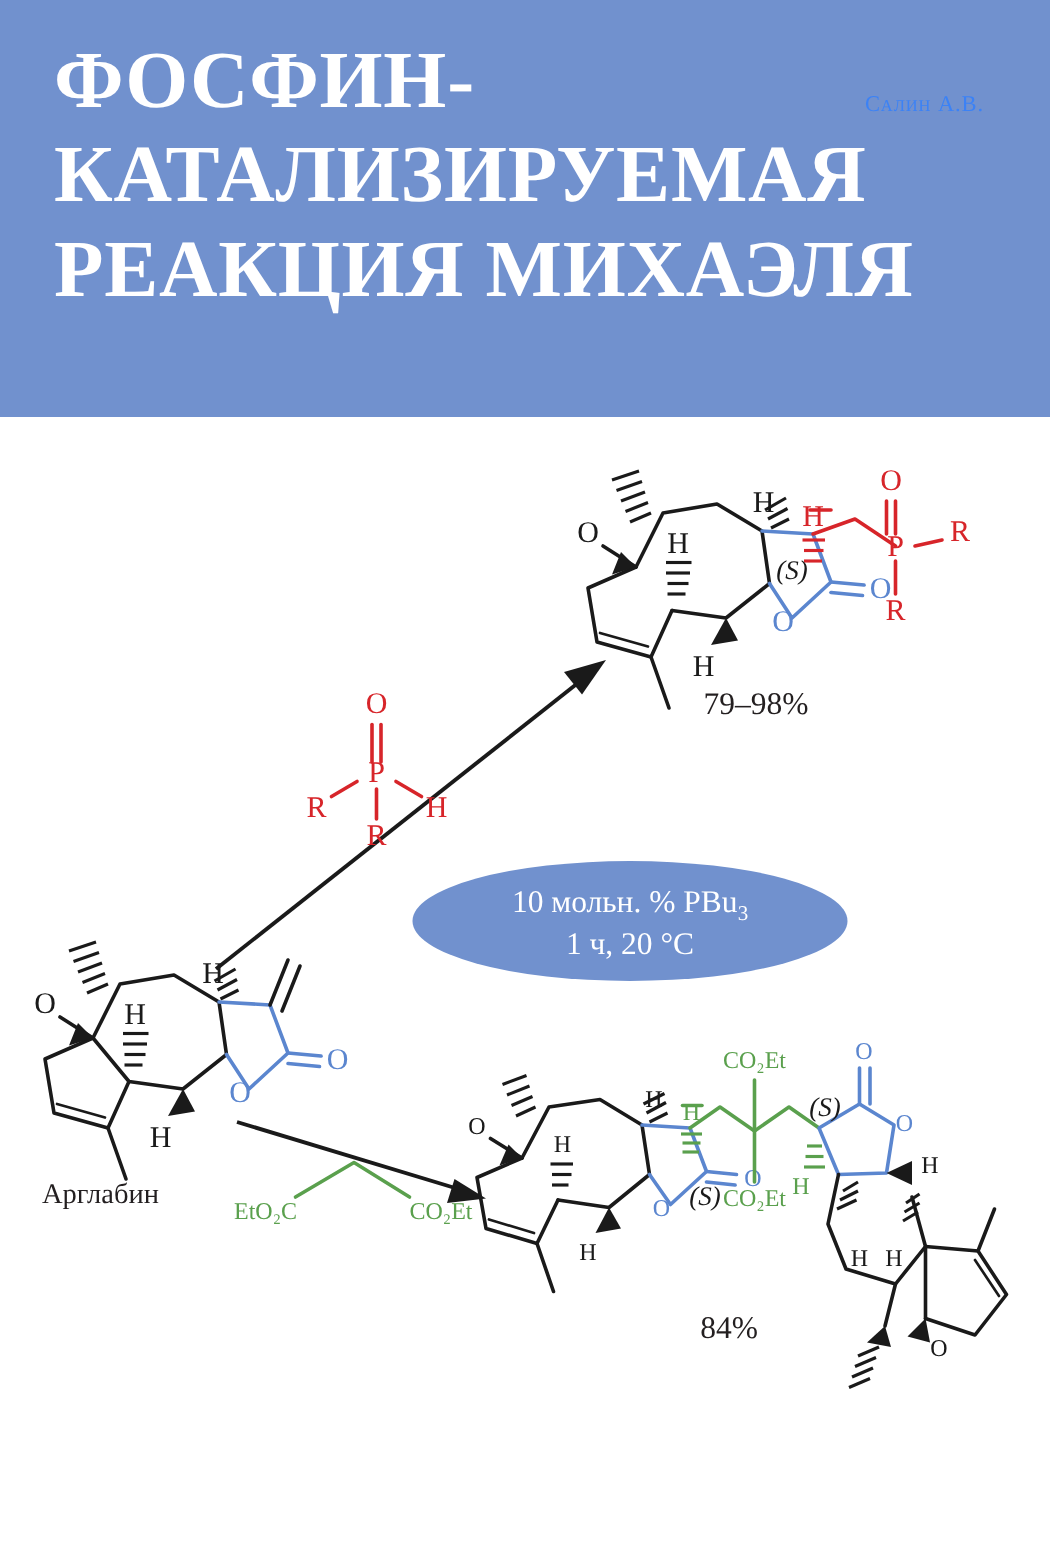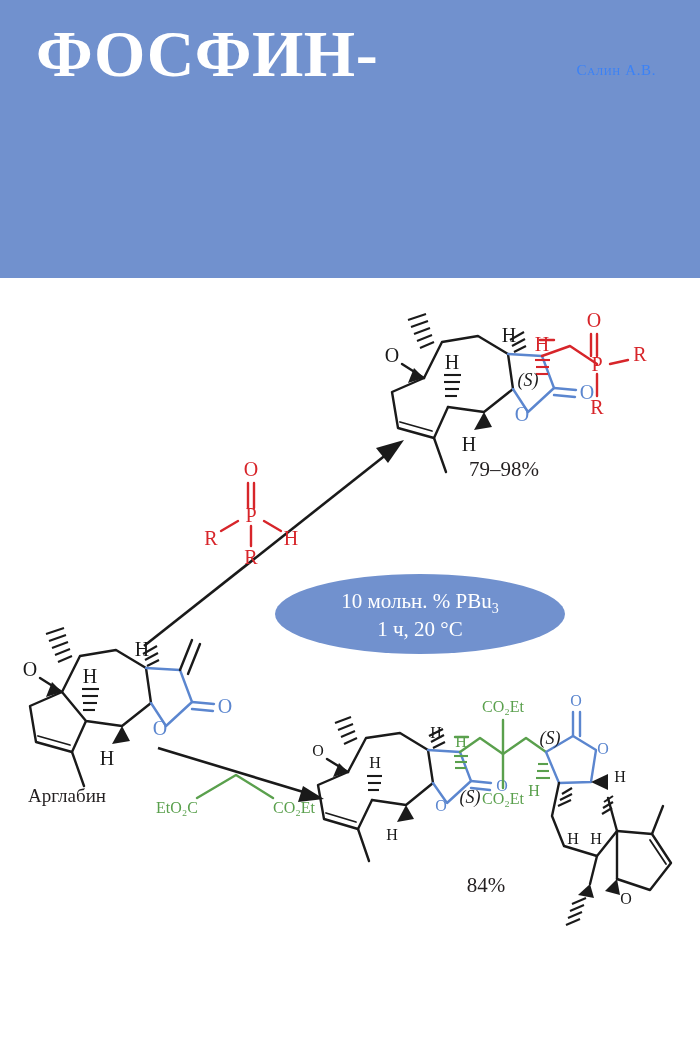--- a/index.html
+++ b/index.html
@@ -16,21 +16,21 @@
     position:absolute;left:0;top:0;width:700px;height:278px;
     background:#7191ce;
   }
   .title-block{
     position:absolute;left:36px;top:22px;width:640px;
   }
   .title-line{
     color:#ffffff;
     font-family:"Liberation Serif","DejaVu Serif",serif;
     font-weight:700;
-    font-size:66px;
+    font-size:54px;
     line-height:63px;
     letter-spacing:0.5px;
     white-space:nowrap;
   }
   .author{
     position:absolute;right:44px;top:62px;
     color:#3b82f6;
     font-family:"Liberation Serif","DejaVu Serif",serif;
     font-size:15px;
     font-variant:small-caps;
@@ -90,20 +90,22 @@
 </style>
 </head>
 <body>
 
 <div id="cover">
 
   <div class="header-band"></div>
 
   <div class="title-block">
     <div class="title-line">ФОСФИН-</div>
+    <div class="title-line">КАТАЛИЗИРУЕМАЯ</div>
+    <div class="title-line">РЕАКЦИЯ МИХАЭЛЯ</div>
   </div>
 
   <div class="author">Салин А.В.</div>
 
   <div class="scheme">
   <svg width="700" height="762" viewBox="0 0 700 762" xmlns="http://www.w3.org/2000/svg">
 
     <g>
       <line class="arrow-k" x1="144" y1="368" x2="392" y2="172"></line>
       <polygon class="arrow-head" points="404,162 376,170 388,185"></polygon>

